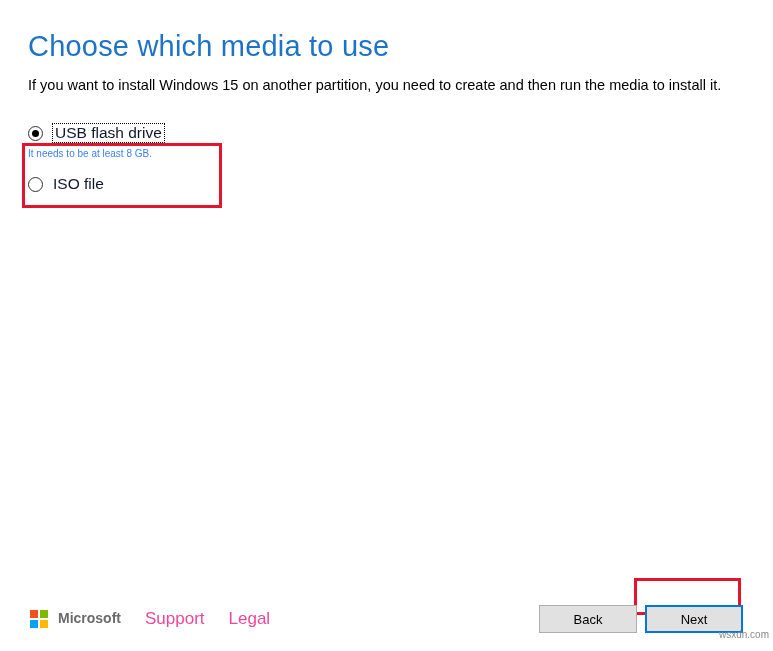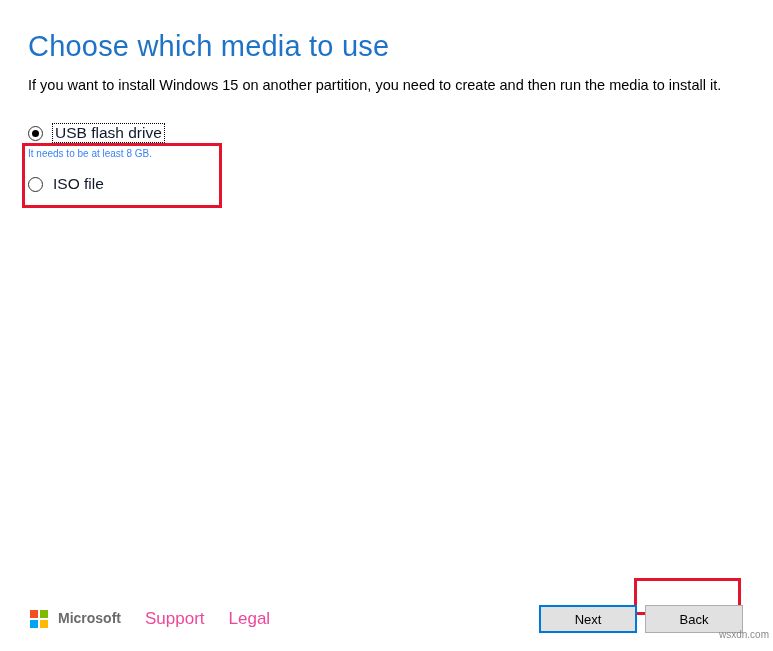--- a/index.html
+++ b/index.html
@@ -199,18 +199,18 @@
           <div></div>
           <div></div>
           <div></div>
       </div>
       <span class="ms-text">Microsoft</span>
     </div>
     <span class="footer-link">Support</span>
     <span class="footer-link">Legal</span>
   </div>
   <div class="footer-right">
+    <button class="btn">Back</button>
     <button class="btn primary">Next</button>
-    <button class="btn">Back</button>
   </div>
 </div>
 
 <div class="watermark">wsxdn.com</div>
 
 </body></html>

